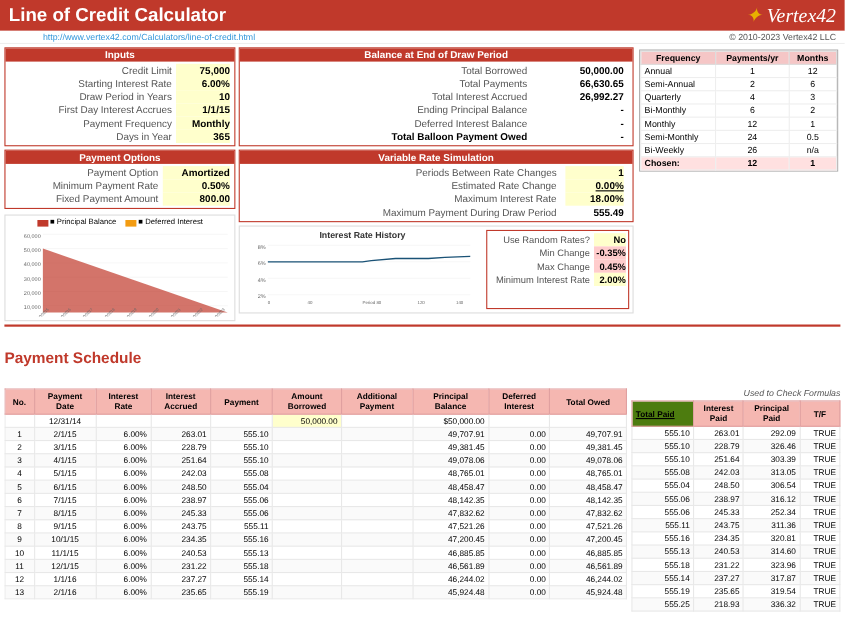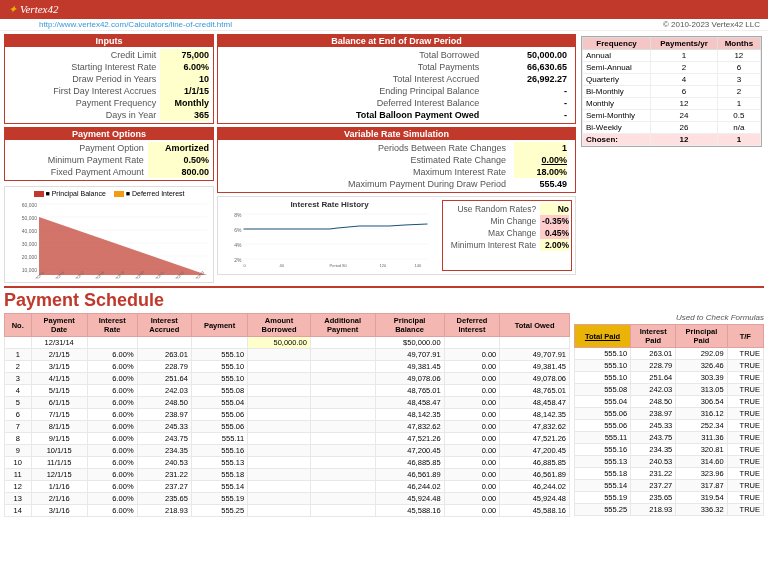--- a/index.html
+++ b/index.html
@@ -9,21 +9,22 @@
       background: #fff;
       width: 768px;
       min-height: 568px;
       overflow-x: hidden;
     }
   </style>
 </head>
 <body>
 
 <div style="background:#c0392b; padding:3px 8px; display:flex; align-items:center; justify-content:space-between;">
-  <span style="color:#fff; font-size:11px; font-style:italic; font-family:Georgia,serif;">
+  <span style="color:#fff; font-size:17px; font-weight:bold; font-family:Arial,sans-serif;">Line of Credit Calculator</span>
+  <span style="color:#fff; font-size:18px; font-style:italic; font-family:Georgia,serif;">
     <span style="color:#e8b000;">✦</span>
     <span> Vertex42</span>
   </span>
 </div>
 <div style="display:flex; justify-content:space-between; padding:1px 8px; background:#fff; border-bottom:1px solid #eee;">
   <a style="font-size:8px; color:#3498db;margin-left:31px;">http://www.vertex42.com/Calculators/line-of-credit.html</a>
   <span style="font-size:8px; color:#555;">© 2010-2023 Vertex42 LLC</span>
 </div>
 
 <div style="display:flex; padding:3px 4px; gap:3px;">
@@ -295,21 +296,21 @@
             <td style="border:1px solid #eee; padding:1px 3px; text-align:center; font-weight:bold;">1</td>
           </tr>
         </tbody>
       </table>
     </div>
   </div>
 
 </div>
 
 <div style="margin:0 4px 4px 4px; border-top:2px solid #c0392b;">
-  <div style="color:#c0392b; font-size:18px; font-weight:bold; padding:2px 0;">Payment Schedule</div>
+  <div style="color:#c0392b; font-size:14px; font-weight:bold; padding:20px 0;">Payment Schedule</div>
   <div style="display:flex; gap:4px; align-items:flex-start;">
 
     <div style="flex:1; overflow:hidden;">
       <table style="width:100%; border-collapse:collapse; font-size:7.5px;">
         <thead>
           <tr>
             <th style="background:#f5b7b1; border:1px solid #e0a0a0; padding:2px 2px; text-align:center;">No.</th>
             <th style="background:#f5b7b1; border:1px solid #e0a0a0; padding:2px 2px; text-align:center;">Payment<br>Date</th>
             <th style="background:#f5b7b1; border:1px solid #e0a0a0; padding:2px 2px; text-align:center;">Interest<br>Rate</th>
             <th style="background:#f5b7b1; border:1px solid #e0a0a0; padding:2px 2px; text-align:center;">Interest<br>Accrued</th>
@@ -483,42 +484,30 @@
               <td style="border: 1px solid rgb(232, 232, 232); padding: 1px 3px; text-align: center;">2/1/16</td>
               <td style="border: 1px solid rgb(232, 232, 232); padding: 1px 3px; text-align: right;">6.00%</td>
               <td style="border: 1px solid rgb(232, 232, 232); padding: 1px 3px; text-align: right;">235.65</td>
               <td style="border: 1px solid rgb(232, 232, 232); padding: 1px 3px; text-align: right;">555.19</td>
               <td style="border: 1px solid rgb(232, 232, 232); padding: 1px 3px; text-align: right;"></td>
               <td style="border: 1px solid rgb(232, 232, 232); padding: 1px 3px; text-align: right;"></td>
               <td style="border: 1px solid rgb(232, 232, 232); padding: 1px 3px; text-align: right;">45,924.48</td>
               <td style="border: 1px solid rgb(232, 232, 232); padding: 1px 3px; text-align: right;">0.00</td>
               <td style="border: 1px solid rgb(232, 232, 232); padding: 1px 3px; text-align: right;">45,924.48</td>
             </tr>
-            <tr>
-              <td style="border: 1px solid rgb(232, 232, 232); padding: 1px 3px; text-align: center;">14</td>
-              <td style="border: 1px solid rgb(232, 232, 232); padding: 1px 3px; text-align: center;">3/1/16</td>
-              <td style="border: 1px solid rgb(232, 232, 232); padding: 1px 3px; text-align: right;">6.00%</td>
-              <td style="border: 1px solid rgb(232, 232, 232); padding: 1px 3px; text-align: right;">218.93</td>
-              <td style="border: 1px solid rgb(232, 232, 232); padding: 1px 3px; text-align: right;">555.25</td>
-              <td style="border: 1px solid rgb(232, 232, 232); padding: 1px 3px; text-align: right;"></td>
-              <td style="border: 1px solid rgb(232, 232, 232); padding: 1px 3px; text-align: right;"></td>
-              <td style="border: 1px solid rgb(232, 232, 232); padding: 1px 3px; text-align: right;">45,588.16</td>
-              <td style="border: 1px solid rgb(232, 232, 232); padding: 1px 3px; text-align: right;">0.00</td>
-              <td style="border: 1px solid rgb(232, 232, 232); padding: 1px 3px; text-align: right;">45,588.16</td>
-            </tr>
           </tbody>
       </table>
     </div>
 
     <div style="flex-shrink:0; width:190px;">
       <div style="color:#555; font-size:8px; font-style:italic; text-align:right; margin-bottom:2px;">Used to Check Formulas</div>
       <table style="width:100%; border-collapse:collapse; font-size:7.5px;">
         <thead>
           <tr>
-            <th style="background:#eab308; border:1px solid #e0a0a0; padding:2px 3px; text-align:center;text-decoration:underline;">Total Paid</th>
+            <th style="background:#4d7c0f; border:1px solid #e0a0a0; padding:2px 3px; text-align:left;text-decoration:underline;">Total Paid</th>
             <th style="background:#f5b7b1; border:1px solid #e0a0a0; padding:2px 3px; text-align:center;">Interest<br>Paid</th>
             <th style="background:#f5b7b1; border:1px solid #e0a0a0; padding:2px 3px; text-align:center;">Principal<br>Paid</th>
             <th style="background:#f5b7b1; border:1px solid #e0a0a0; padding:2px 3px; text-align:center;">T/F</th>
           </tr>
         </thead>
         <tbody id="check-tbody">
         <tr>
               <td style="border: 1px solid rgb(232, 232, 232); padding: 1px 3px; text-align: right;">555.10</td>
               <td style="border: 1px solid rgb(232, 232, 232); padding: 1px 3px; text-align: right;">263.01</td>
               <td style="border: 1px solid rgb(232, 232, 232); padding: 1px 3px; text-align: right;">292.09</td>

